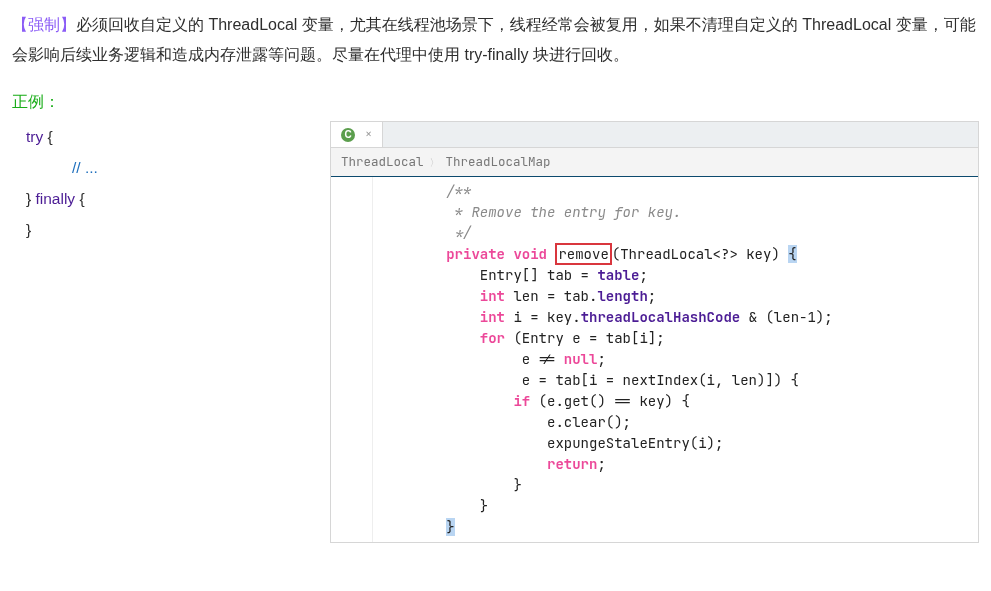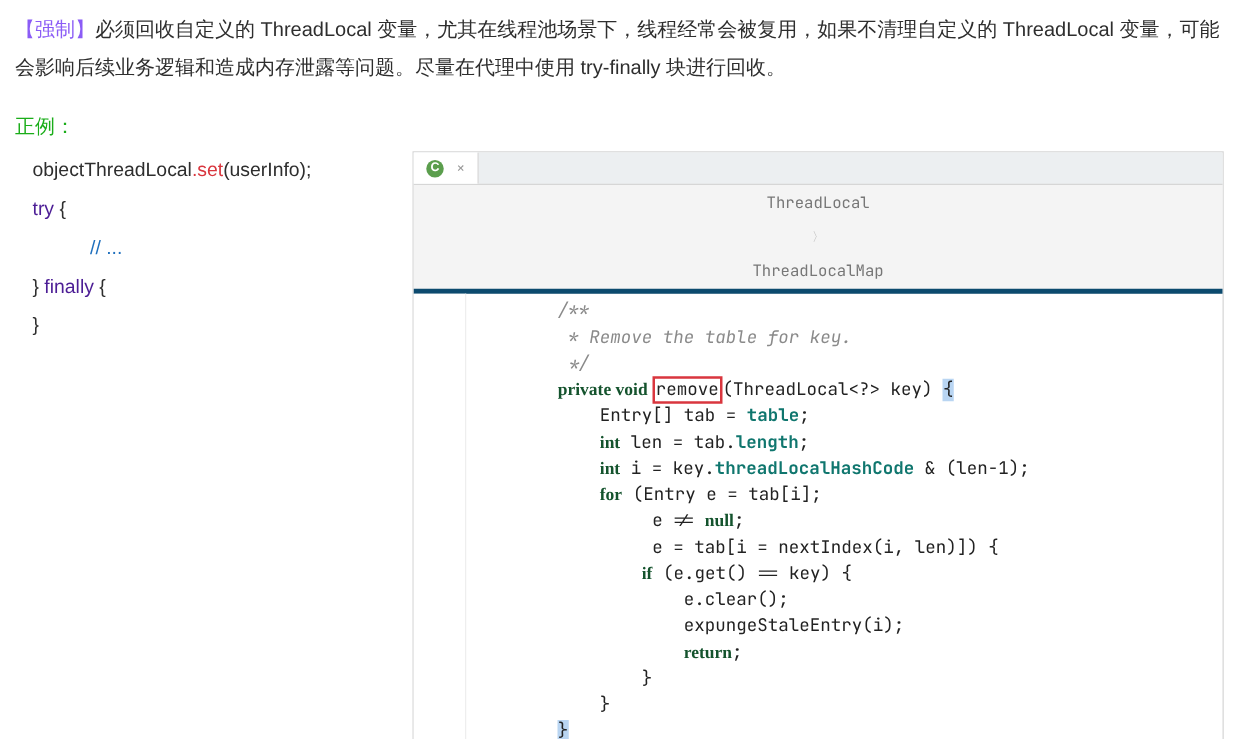--- a/index.html
+++ b/index.html
@@ -25,45 +25,44 @@
     .ide-col { flex: 1; border: 1px solid #d6d6d6; background: #fff; font-family: "JetBrains Mono", Consolas, monospace; font-size: 14px; }
     .ide-tabbar { background: #eceff1; border-bottom: 1px solid #d6d6d6; display: flex; height: 26px; align-items: stretch; }
     .ide-tab { background: #fff; border-right: 1px solid #d6d6d6; display: flex; align-items: center; padding: 0 10px; gap: 6px; font-size: 12.5px; color: #444; }
     .ide-tab .class-icon {
       width: 14px; height: 14px; border-radius: 50%;
       background: #5b9e4d; color: #fff; font-size: 10px; font-weight: bold;
       display: flex; align-items: center; justify-content: center;
       font-family: Arial, sans-serif;
     }
     .ide-tab .close-x { color: #999; font-size: 12px; margin-left: 4px; }
-    .ide-breadcrumb { background: #f4f4f4; border-bottom: 4px solid #0c4a6e; padding: 2px 10px; font-size: 12.5px; color: #777; display: flex; align-items: center; gap: 6px; flex-direction: column; }
+    .ide-breadcrumb { background: #f4f4f4; border-bottom: 1px solid #0c4a6e; padding: 2px 10px; font-size: 12.5px; color: #777; display: flex; align-items: center; gap: 6px; }
     .ide-breadcrumb .chev { color: #bbb; font-size: 10px; }
     .ide-body { display: flex; }
     .ide-gutter { width: 42px; background: #fff; border-right: 1px solid #eee; }
     .ide-code { flex: 1; padding: 4px 6px; line-height: 1.5; white-space: pre; color: #222; }
     .c-comment { color: #8a8a8a; font-style: italic; }
-    .c-kw { color: #14532d; font-weight: 600; font-family: Liberation Serif, serif; }
-    .c-field { color: #0f766e; font-weight: 600; }
+    .c-kw { color: #ec4899; font-weight: 600; }
+    .c-field { color: #4c1d95; font-weight: 600; }
     .c-method-hl { border: 2px solid #d9363e; padding: 0 1px; }
     .c-caret { background: #b9d5f2; }
     .c-close { background: #b9d5f2; }
   </style>
 </head>
 <body>
 
 <div class="rule-text">
   <span class="mandatory-tag">【强制】</span><span>必须回收自定义的 ThreadLocal 变量，尤其在线程池场景下，线程经常会被复用，如果不清理自定义的 ThreadLocal 变量，可能会影响后续业务逻辑和造成内存泄露等问题。尽量在代理中使用 try-finally 块进行回收。</span>
 </div>
 
 <div class="example-label">正例：</div>
 
 <div class="content-row">
 
   <div class="snippet-col">
-    <div><span>objectThreadLocal</span><span class="kw-set">.set</span><span>(userInfo);</span></div>
     <div><span class="kw-try">try</span><span> {</span></div>
     <div class="indent2"><span class="kw-cmt">// ...</span></div>
     <div><span>} </span><span class="kw-try">finally</span><span> {</span></div>
     <div><span>}</span></div>
   </div>
 
   <div class="ide-col">
     <div class="ide-tabbar">
       <div class="ide-tab">
         <span class="class-icon">C</span>
@@ -71,21 +70,21 @@
       </div>
     </div>
     <div class="ide-breadcrumb">
       <span>ThreadLocal</span>
       <span class="chev">〉</span>
       <span>ThreadLocalMap</span>
     </div>
     <div class="ide-body">
       <div class="ide-gutter"></div>
       <div class="ide-code"><span class="c-comment">        /**</span>
-<span class="c-comment">         * Remove the table for key.</span>
+<span class="c-comment">         * Remove the entry for key.</span>
 <span class="c-comment">         */</span>
 <span>        </span><span class="c-kw">private void </span><span class="c-method-hl">remove</span><span>(ThreadLocal&lt;?&gt; key) </span><span class="c-caret">{</span>
 <span>            Entry[] tab = </span><span class="c-field">table</span><span>;</span>
 <span>            </span><span class="c-kw">int</span><span> len = tab.</span><span class="c-field">length</span><span>;</span>
 <span>            </span><span class="c-kw">int</span><span> i = key.</span><span class="c-field">threadLocalHashCode</span><span> &amp; (len-1);</span>
 <span>            </span><span class="c-kw">for</span><span> (Entry e = tab[i];</span>
 <span>                 e != </span><span class="c-kw">null</span><span>;</span>
 <span>                 e = tab[i = nextIndex(i, len)]) {</span>
 <span>                </span><span class="c-kw">if</span><span> (e.get() == key) {</span>
 <span>                    e.clear();</span>

